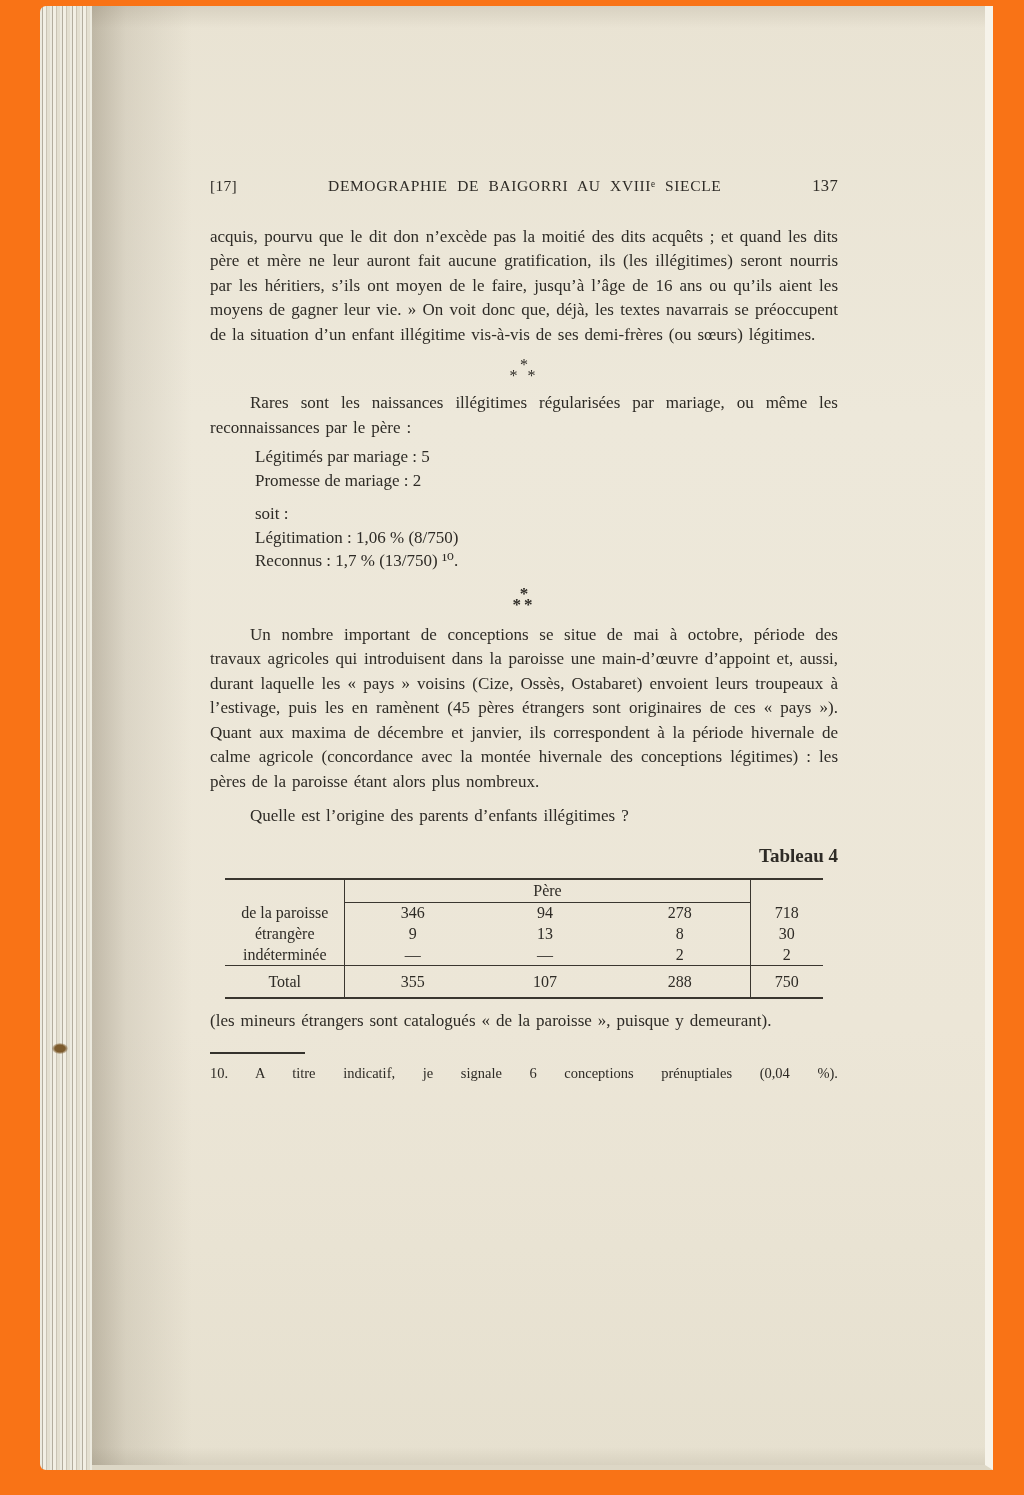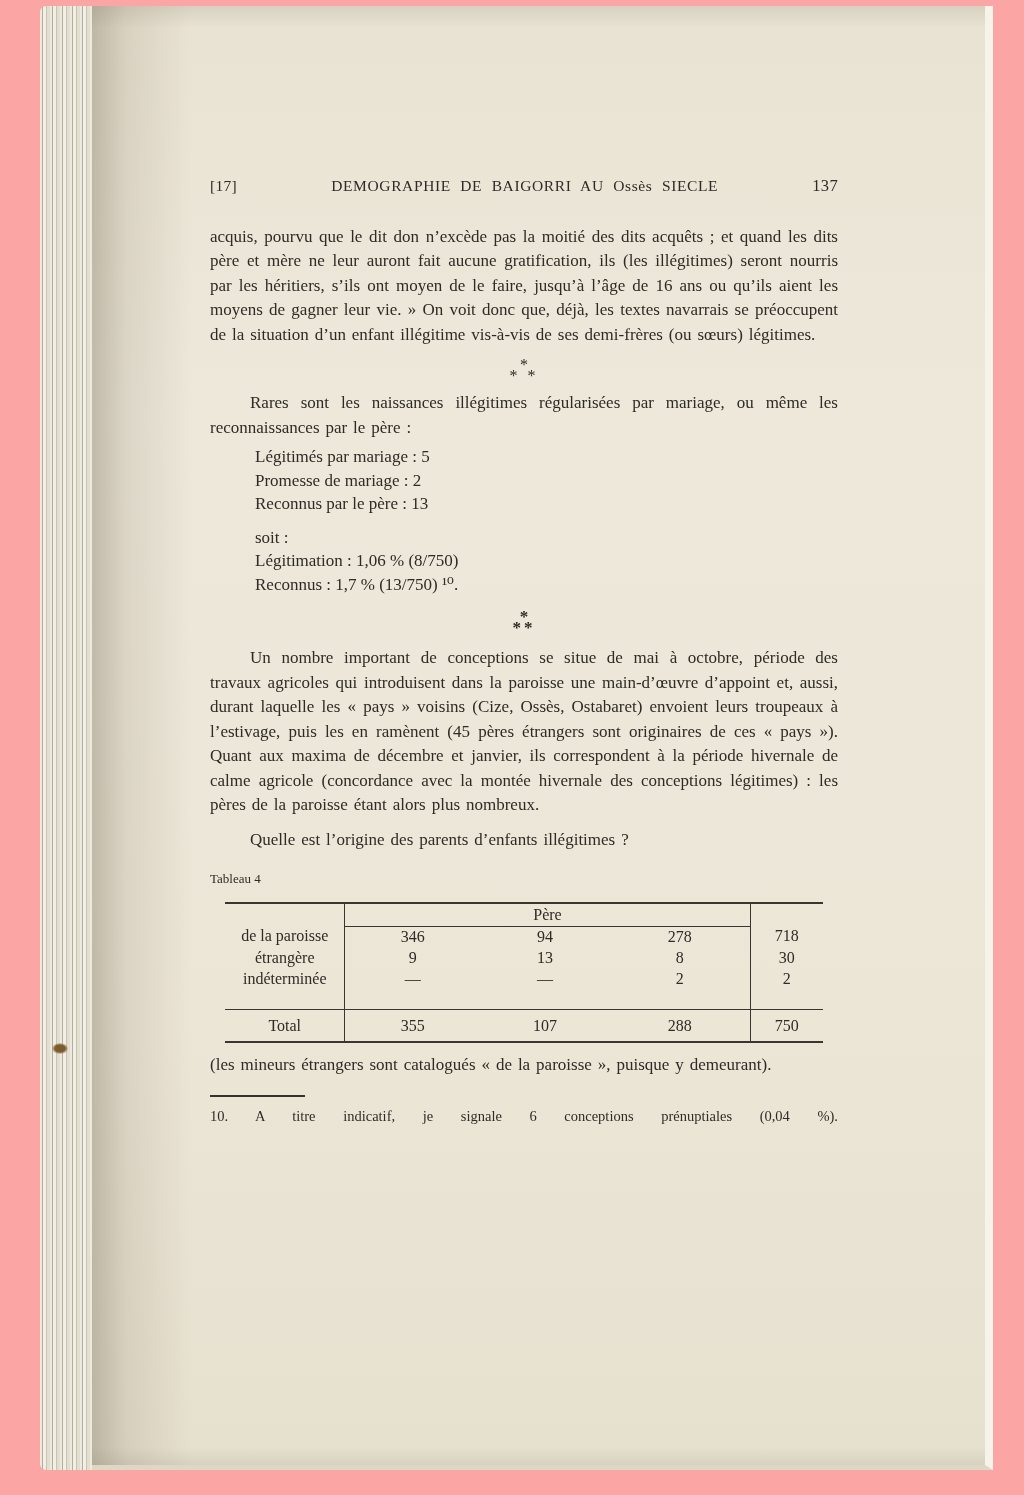--- a/index.html
+++ b/index.html
@@ -1,19 +1,19 @@
 <!DOCTYPE html>
 <html lang="fr"><head>
 <meta charset="utf-8">
 <style>
   * { margin:0; padding:0; box-sizing:border-box; }
   html, body { background:#0b0a08; }
   .scan {
     position:relative; width:1024px; height:1495px; overflow:hidden;
-    background:#fca5a5;
+    background:#f97316;
     font-family:"Liberation Serif","DejaVu Serif",serif;
   }
   
   .edges {
     position:absolute; left:40px; top:6px; width:54px; height:1464px;
     background:repeating-linear-gradient(90deg,
       #eceadf 0 2px, #b3ad9e 2px 3px, #f2efe4 3px 6px, #c9c3b4 6px 7px, #e3dfd0 7px 10px);
     border-radius:6px 0 0 6px;
   }
   .page {
@@ -46,65 +46,64 @@
   .runhead .pagenum { font-size:16.5px; }
   p.just { text-align:justify; word-spacing:.10em; }
   .indent { text-indent:40px; }
   .sep { text-align:center; line-height:11px; font-size:16px; margin:12px 0 10px 0; }
   .sep .s2 { letter-spacing:3px; }
   .sep.bold { font-weight:bold; font-size:17px; margin:15px 0 13px 0; }
   .list { margin-left:45px; line-height:23.5px; margin-top:5px; }
   .list.soit { margin-top:10px; }
   .p3 { margin-top:4px; }
   .p4 { margin-top:10px; margin-bottom:15px; }
-  .caption { text-align:left; font-size:13px; margin-bottom:10px; }
+  .caption { text-align:right; font-size:19px; margin-bottom:10px;font-weight:bold; }
   table.t4 {
     border-collapse:collapse; table-layout:fixed; width:598px; margin:8px auto;
     font-size:16px; line-height:20px;
     border-top:2px solid #3a362f; border-bottom:2px solid #3a362f;
   }
   table.t4 td { text-align:center; padding:1px 4px; }
   table.t4 td.vl { border-left:1.5px solid #3a362f; }
   table.t4 td.pere { border-bottom:1.5px solid #3a362f; }
   table.t4 tr.total td { border-top:1.5px solid #3a362f; padding-top:6px; padding-bottom:5px; }
   table.t4 tr.hdr td, table.t4 tr.datarow td { padding-top:0; padding-bottom:1px; }
-  table.t4 tr.datarow.last td { padding-bottom:20px;font-family:Liberation Serif, serif; }
+  table.t4 tr.datarow.last td { padding-bottom:0;font-family:Liberation Serif, serif; }
   .note { margin-top:10px; }
   .footrule { width:95px; border-top:2px solid #35322c; margin:18px 0 9px 0; }
   .footnote { font-size:14.5px; text-align:justify; text-align-last:justify; line-height:21px; }
 </style>
 </head>
 <body>
 
 <div class="scan">
   <div class="edges"></div>
   <div class="stain"></div>
 
   <div class="page">
     <div class="content">
 
       <div class="runhead">
         <span>[17]</span>
-        <span class="title">DEMOGRAPHIE DE BAIGORRI AU Ossès SIECLE</span>
+        <span class="title">DEMOGRAPHIE DE BAIGORRI AU XVIIIᵉ SIECLE</span>
         <span class="pagenum">137</span>
       </div>
 
       <p class="just">acquis, pourvu que le dit don n’excède pas la moitié des dits acquêts ; et quand les dits père et mère ne leur auront fait aucune gratification, ils (les illégitimes) seront nourris par les héritiers, s’ils ont moyen de le faire, jusqu’à l’âge de 16 ans ou qu’ils aient les moyens de gagner leur vie. » On voit donc que, déjà, les textes navarrais se préoccupent de la situation d’un enfant illégitime vis-à-vis de ses demi-frères (ou sœurs) légitimes.</p>
 
       <div class="sep">
         <div class="s1">*</div>
         <div class="s2">* *</div>
       </div>
 
       <p class="just indent">Rares sont les naissances illégitimes régularisées par mariage, ou même les reconnaissances par le père :</p>
 
       <div class="list">
         <div class="li">Légitimés par mariage : 5</div>
         <div class="li">Promesse de mariage : 2</div>
-        <div class="li">Reconnus par le père : 13</div>
       </div>
 
       <div class="list soit">
         <div class="li">soit :</div>
         <div class="li">Légitimation : 1,06 % (8/750)</div>
         <div class="li">Reconnus : 1,7 % (13/750) ¹⁰.</div>
       </div>
 
       <div class="sep bold">
         <div class="s1">*</div>

